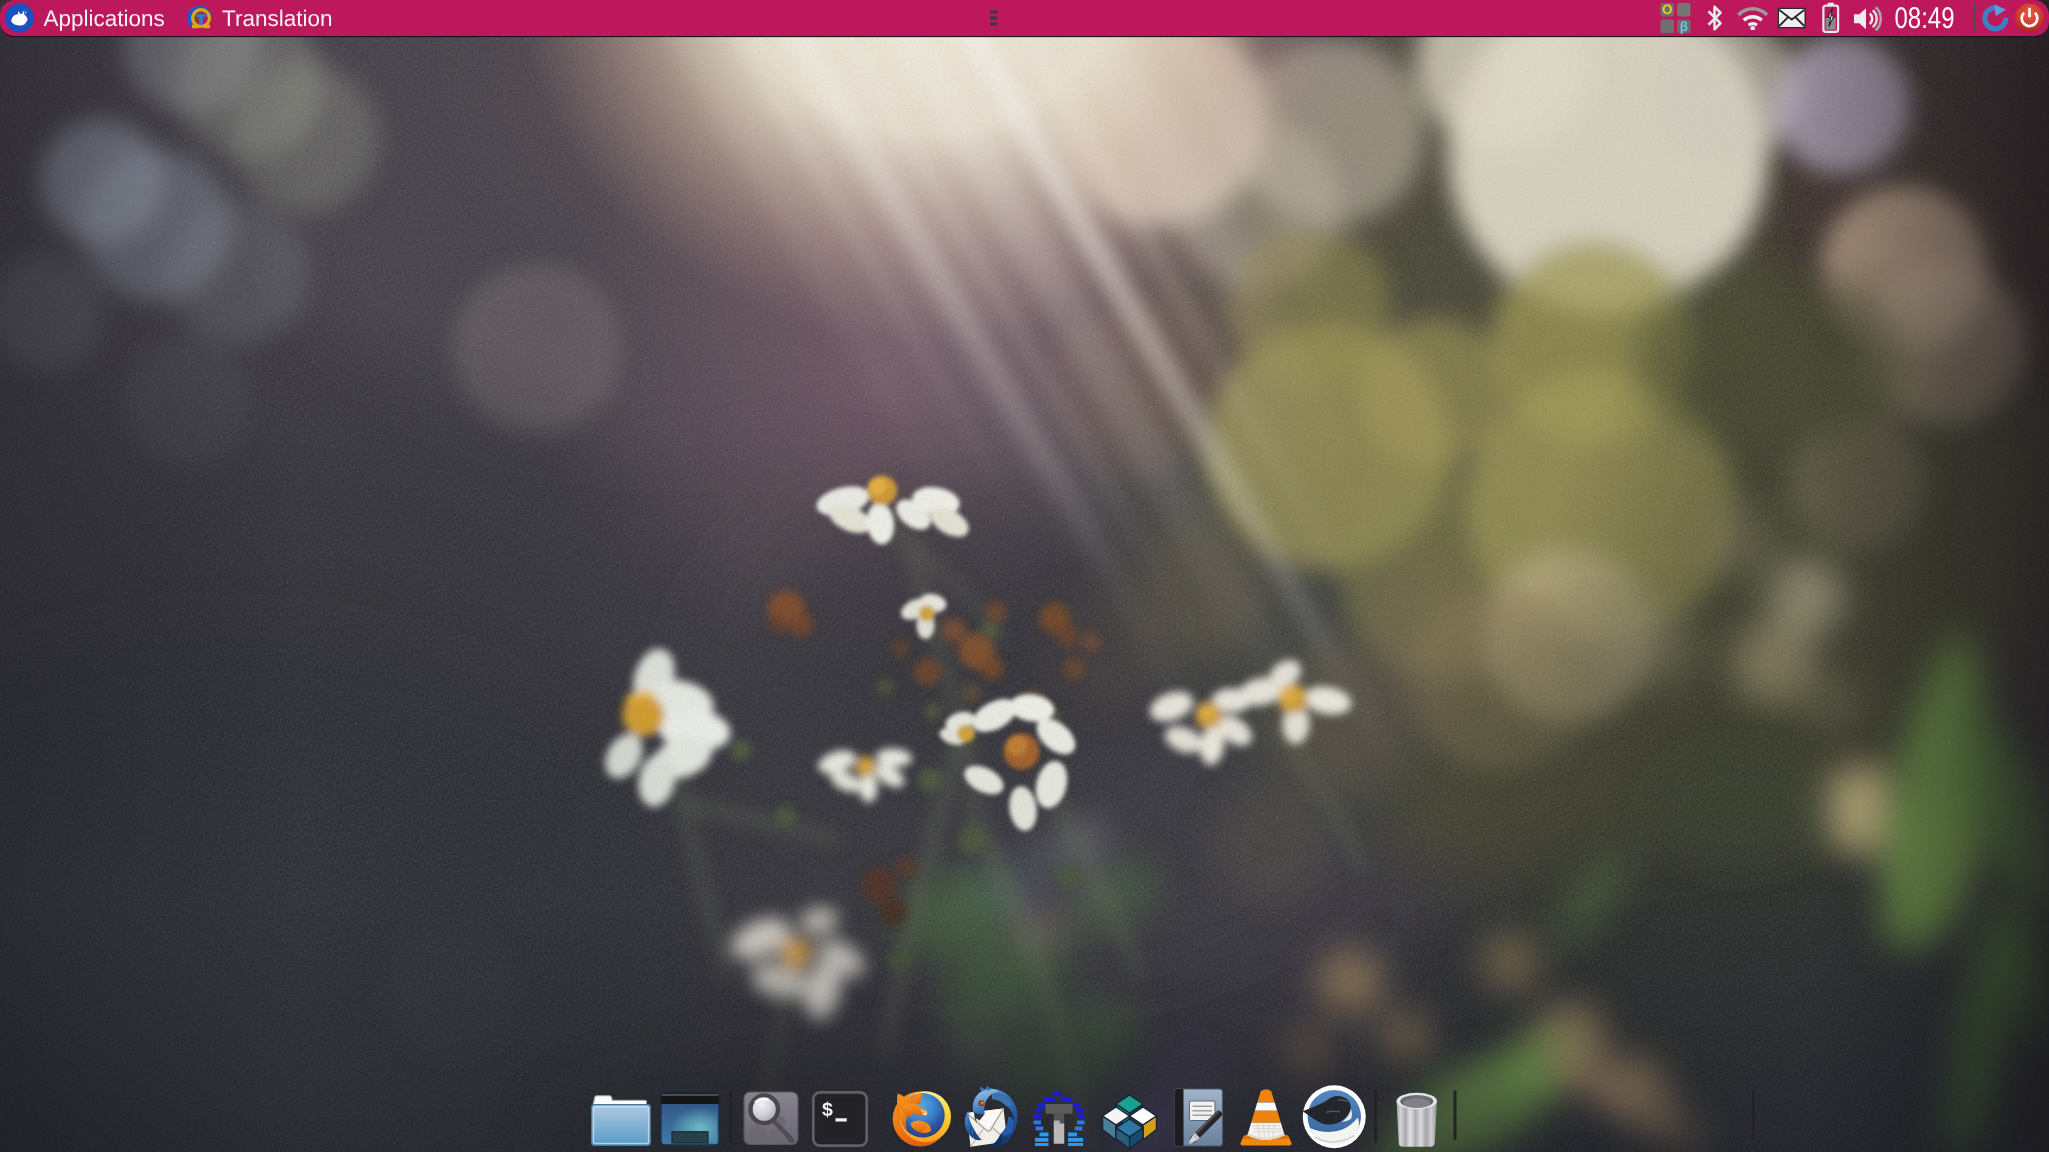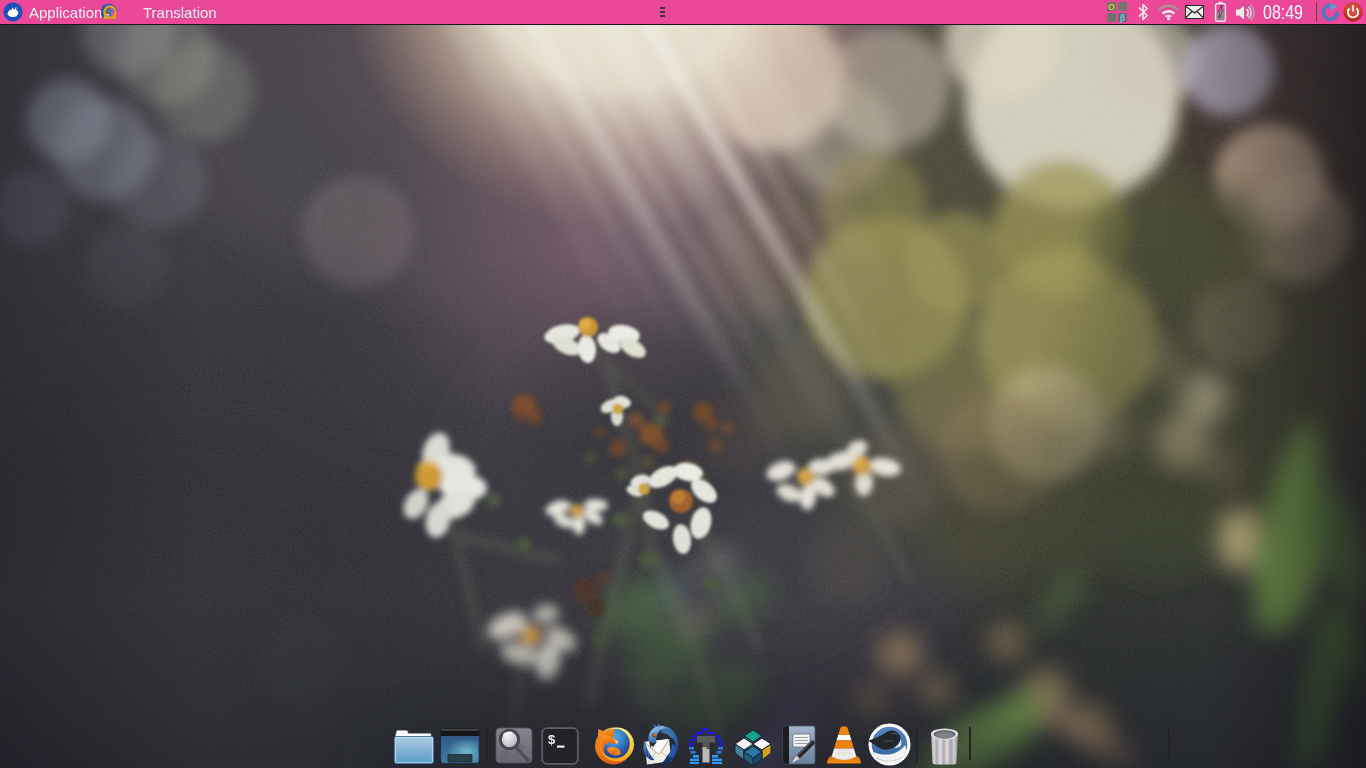--- a/index.html
+++ b/index.html
@@ -1,19 +1,19 @@
 <!DOCTYPE html>
 <html><head>
 <meta charset="utf-8">
 <style>
   html,body{margin:0;padding:0;width:1366px;height:768px;overflow:hidden;background:#32333d;}
   *{box-sizing:border-box;}
   body{font-family:"Liberation Sans", sans-serif;}
   #wall{position:absolute;left:0;top:0;width:1366px;height:768px;}
-  #panel{position:absolute;left:0;top:0;width:1366px;height:25px;background:#ec4899;border-bottom:1px solid #17171a;z-index:10;}
+  #panel{position:absolute;left:0;top:0;width:1366px;height:25px;background:#be185d;border-bottom:1px solid #17171a;z-index:10;border-radius:10px;}
   .pitem{position:absolute;top:0;height:24px;display:flex;align-items:center;color:#f2f2f2;font-size:15px;}
   .dock{position:absolute;z-index:5;}
   .dsep{position:absolute;width:2px;background:#232227;z-index:5;}
 </style>
 </head>
 <body>
 
 <div id="wall">
 <svg width="1366" height="768" viewBox="0 0 1366 768" preserveAspectRatio="none">
 <defs>
@@ -366,21 +366,21 @@
 
 <div id="panel">
   <div class="pitem" style="left:3px;">
     <svg width="20" height="20" viewBox="0 0 20 20" style="margin-right:6px;">
       <circle cx="10" cy="10" r="9.6" fill="#1b50c0"></circle>
       <path d="M4.5 12.5 C4.5 9.5 6.5 7.5 9 7.5 L9 5.2 L10.6 7.3 C11 7.2 11.5 7.2 12 7.3 L12.2 5.2 L13.3 7.8 C14.5 8.6 15.3 9.9 15.4 11.3 L13.5 14.2 C11 15.6 7 15.4 4.5 12.5 Z" fill="#fff"></path>
       <path d="M13.2 4.2 L12.4 6.6 L13 6.9 Z M14.8 4.8 L13.5 6.9 L14.1 7.3 Z" fill="#fff"></path>
     </svg>
     <span>Applications</span>
   </div>
-  <div class="pitem" style="left:101px;gap:19px;">
+  <div class="pitem" style="left:125px;">
     <svg width="18" height="18" viewBox="0 0 18 18" style="margin-right:5px;">
       <rect x="1" y="2" width="8" height="9" fill="#6b5a1e" opacity="0.8"></rect>
       <path d="M3 14 A7 7 0 1 1 15 9" stroke="#2255cc" stroke-width="2.6" fill="none"></path>
       <circle cx="9" cy="9" r="5.6" fill="none" stroke="#d9a814" stroke-width="2.2"></circle>
       <rect x="3" y="13.4" width="4.4" height="2.4" fill="#d9a814"></rect>
       <rect x="10.6" y="13.4" width="4.4" height="2.4" fill="#d9a814"></rect>
       <path d="M5.5 6.5 L12.5 6.5 L12.5 8.2 L10.2 8.2 L10.2 13.5 L7.8 13.5 L7.8 8.2 L5.5 8.2 Z" fill="#2a7fd4"></path>
     </svg>
     <span>Translation</span>
   </div>

